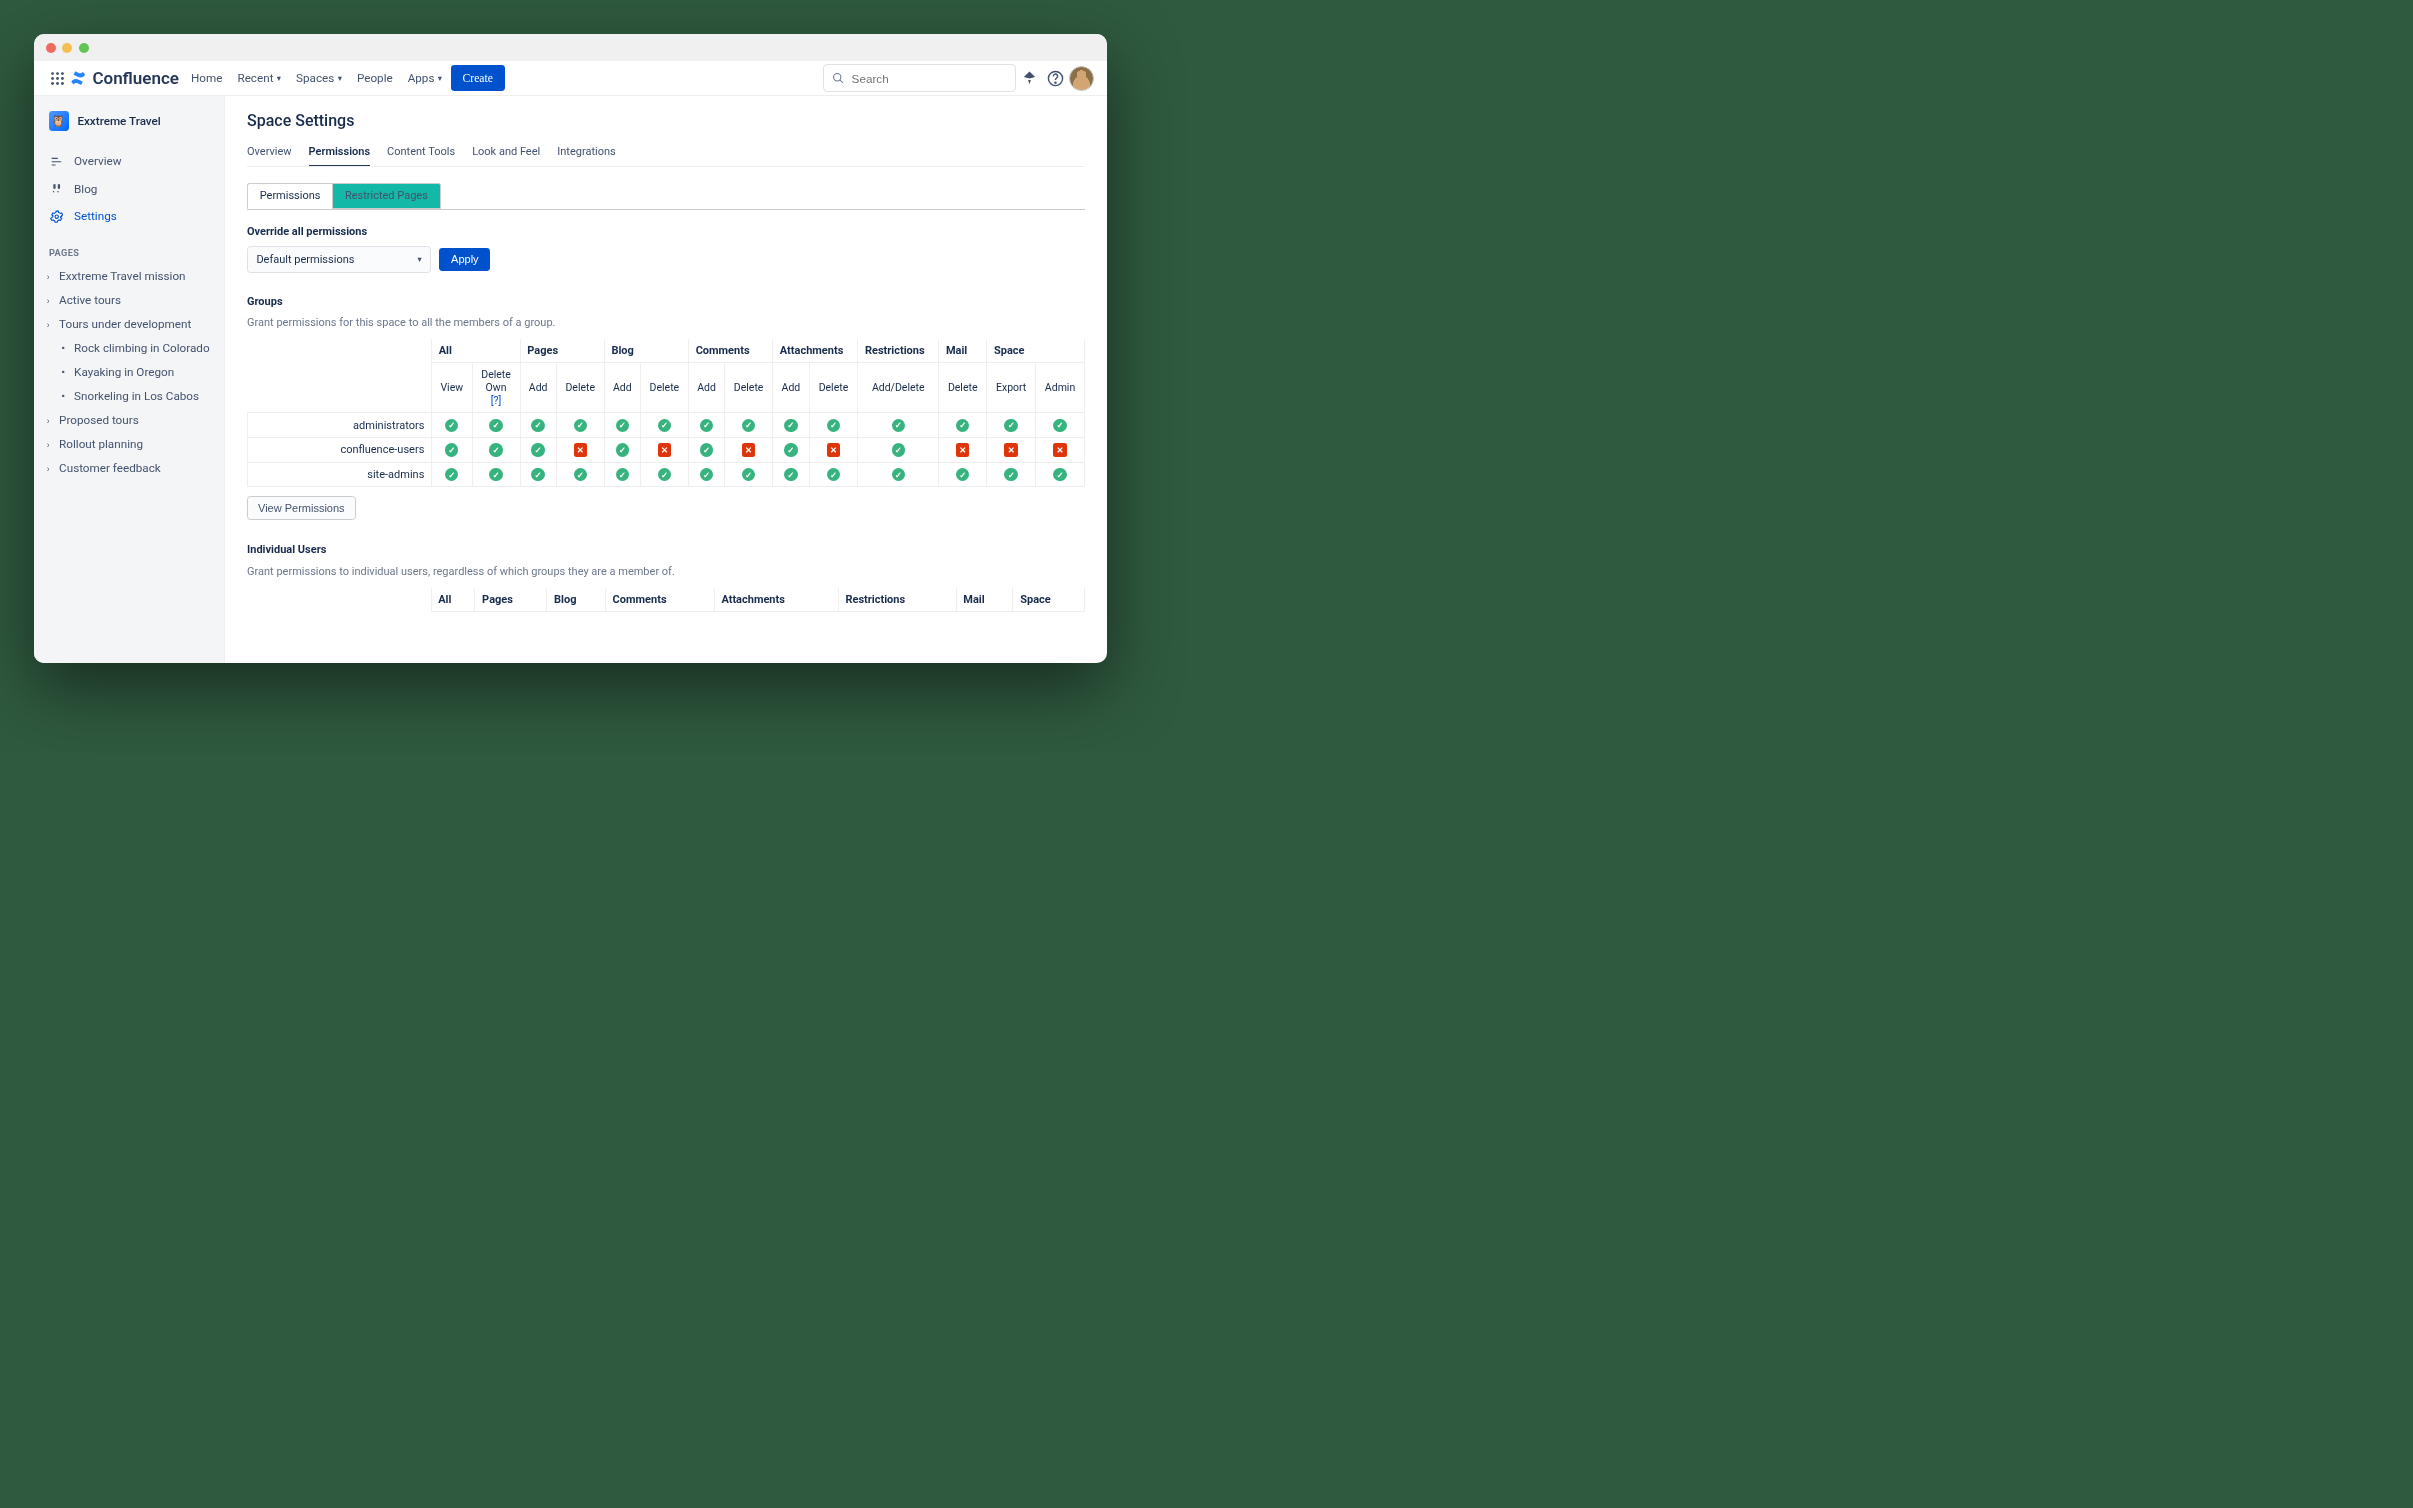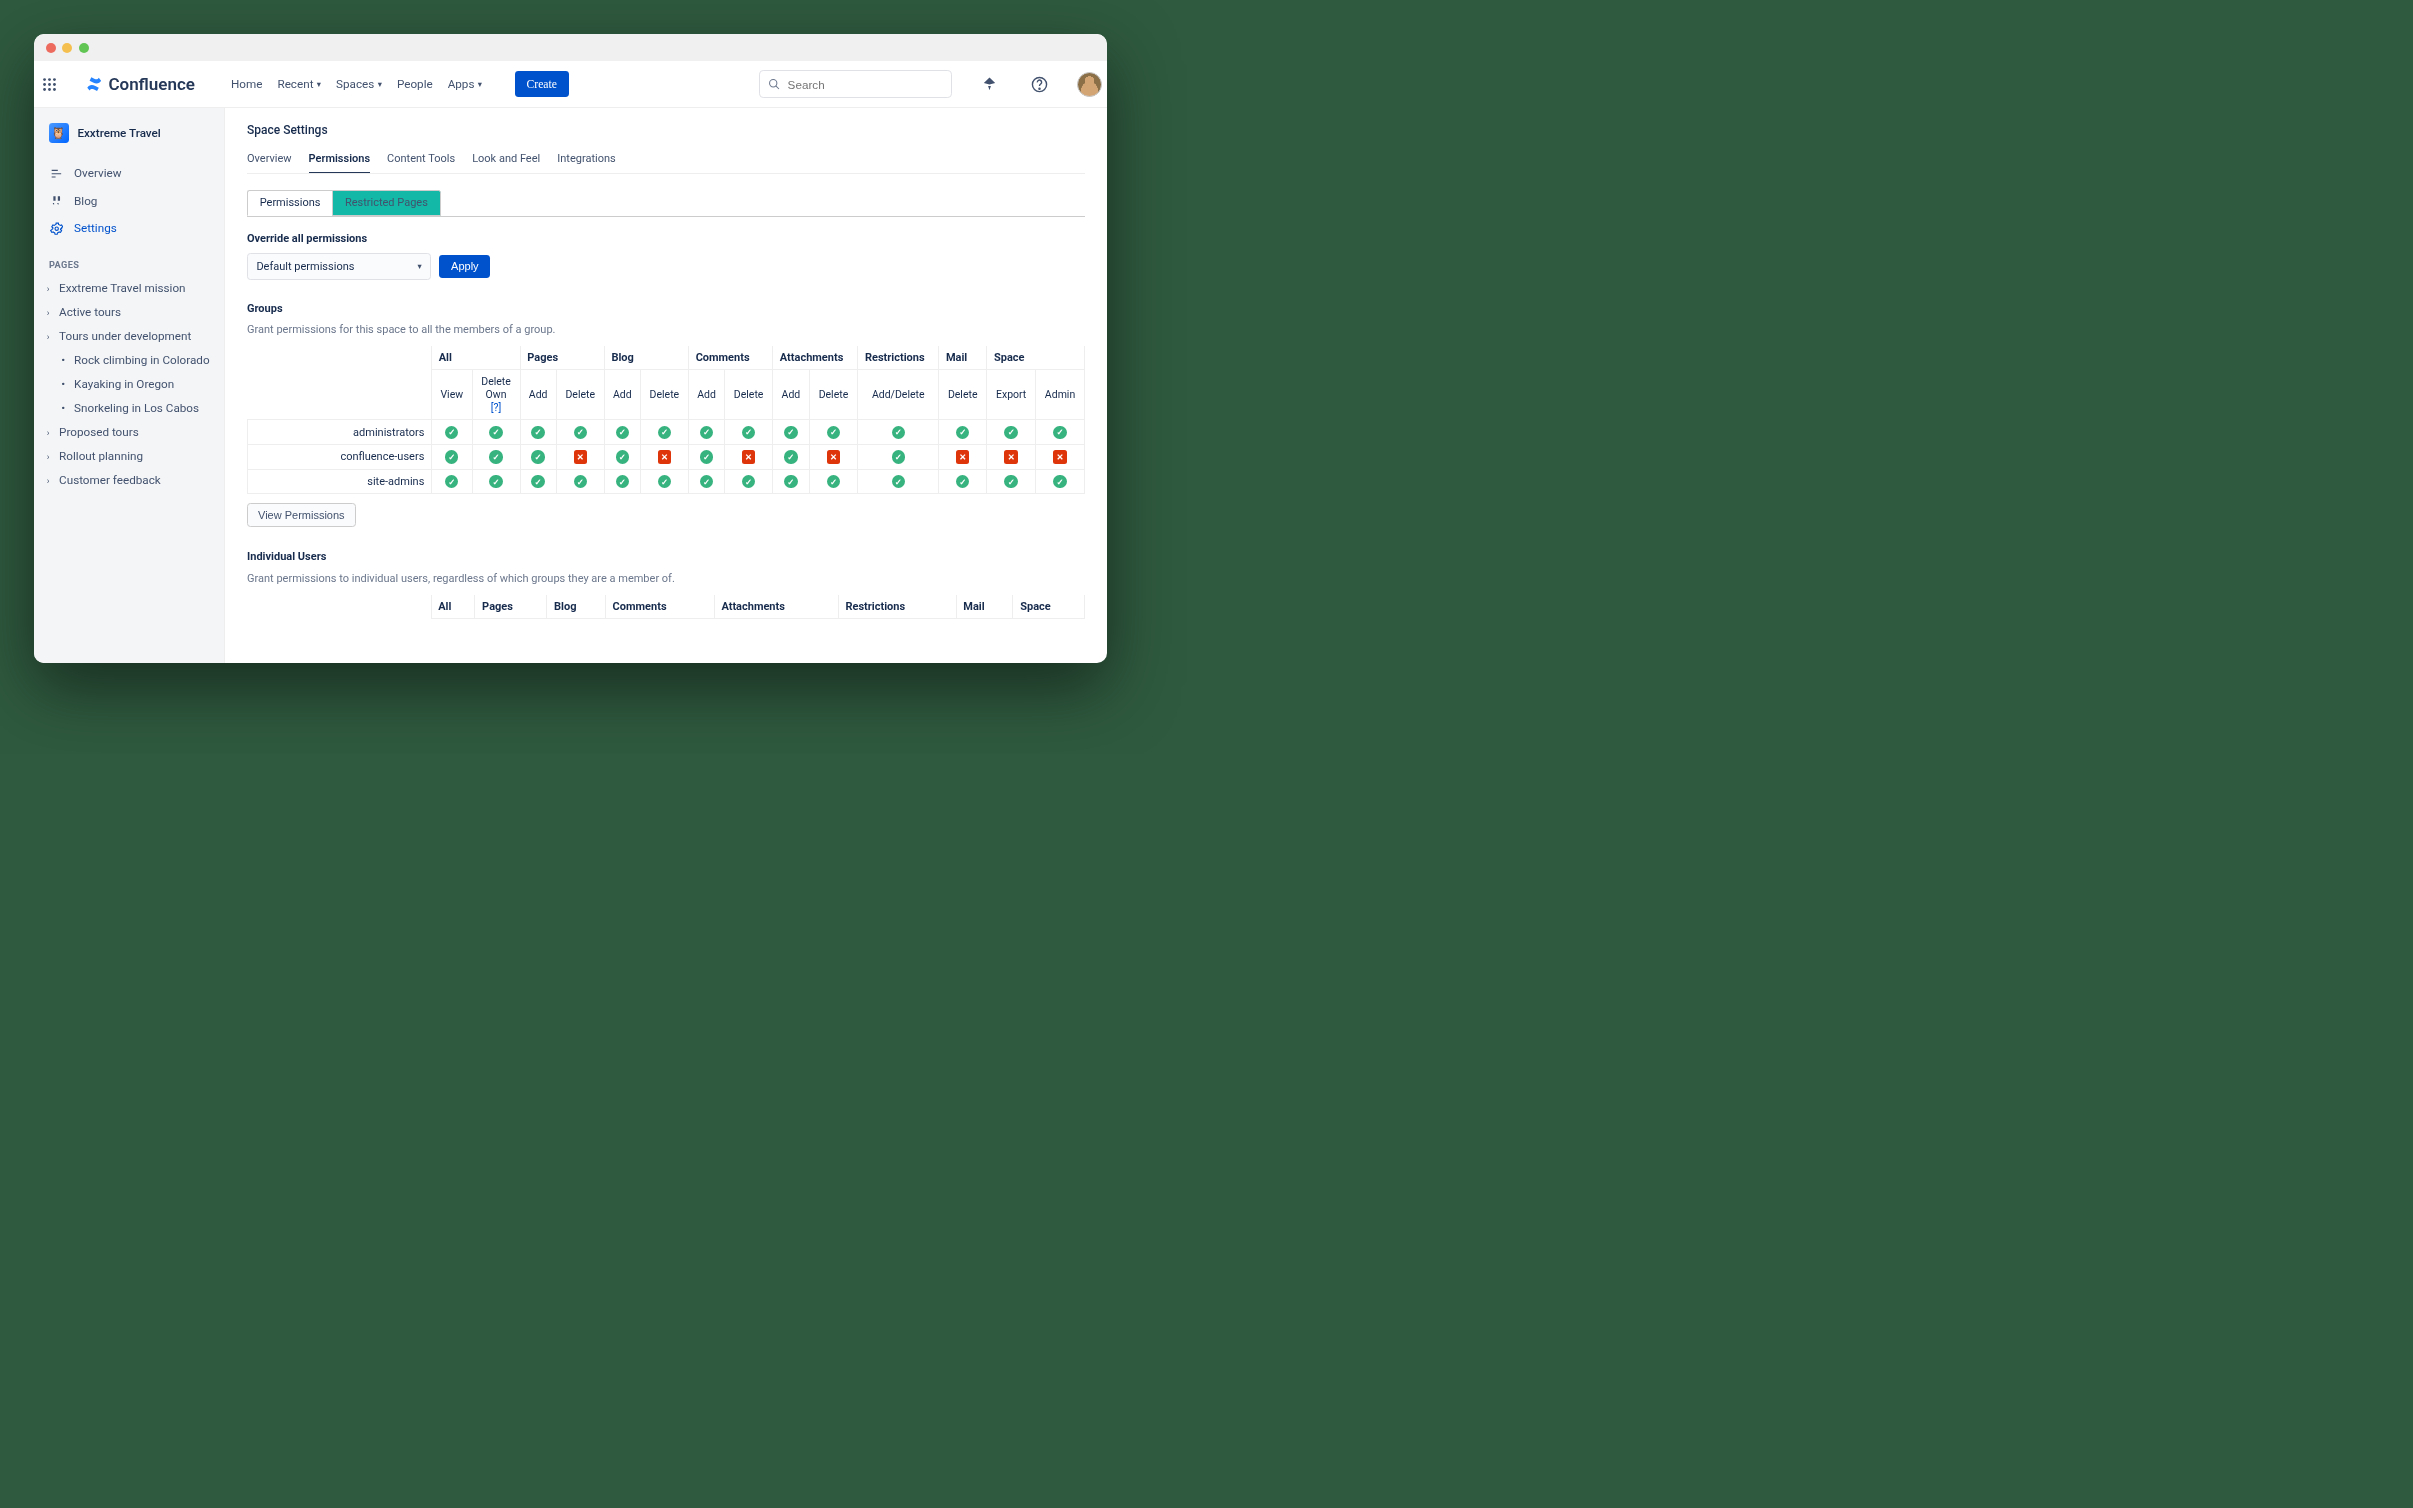--- a/index.html
+++ b/index.html
@@ -31,26 +31,26 @@
     gap: 6.7px;
     border-top-left-radius: 10px;
     border-top-right-radius: 10px;
   }
   .dot { width: 10px; height: 10px; border-radius: 50%; }
   .dot.red { background: #ed6a5e; }
   .dot.yellow { background: #f5bf4f; }
   .dot.green { background: #61c554; }
 
   .topbar {
-    height: 47px;
+    height: 35px;
     border-bottom: 0.8px solid #eee;
     display: flex;
     align-items: center;
-    padding: 0 5px;
-    gap: 26px;
+    padding: 0 13px;
+    gap: 2px;
   }
   .app-switcher { width: 20px; height: 20px; display:flex; align-items:center; justify-content:center; cursor:pointer; }
   .logo { display:flex; align-items:center; gap:5px; color:#253858; font-weight:600; font-size:17px; cursor:pointer; }
   .logo svg { width:18.4px; height:18.4px; }
   .nav { display:flex; gap:15px; margin-left:10px; }
   .nav-item { font-size:11.7px; color:#42526e; cursor:pointer; display:flex; align-items:center; gap:3.4px; }
   .chev { font-size:8.4px; color:#42526e; }
   .create-btn {
     background:#0052cc; color:#fff; border:none; border-radius:3.4px;
     padding:6.7px 11.7px; font-size:11.7px; font-weight:500; cursor:pointer; margin-left:6.7px;font-family:Liberation Serif, serif;
@@ -83,21 +83,21 @@
   .tree { padding:0 5px; }
   .tree-item {
     display:flex; align-items:center; gap:5px; padding:5px 3.4px;
     font-size:11.7px; color:#42526e; cursor:pointer; white-space:nowrap; overflow:hidden;
   }
   .tree-item .tchev { width:11.7px; font-size:9.2px; color:#42526e; text-align:center; }
   .tree-item .bullet { width:11.7px; text-align:center; color:#42526e; }
   .tree-item.sub { padding-left:18.4px; }
 
   .main { flex:1; overflow:auto; padding:15px 22px 34px; }
-  .page-title { font-size:12px; font-weight:500; color:#172b4d; margin-bottom:8.4px; }
+  .page-title { font-size:16px; font-weight:500; color:#172b4d; margin-bottom:8.4px; }
   .tabs-primary { display:flex; gap:17px; border-bottom:0.8px solid #eee; margin-bottom:15px; }
   .tab-p { font-size:11px; color:#42526e; padding:6.7px 0; cursor:pointer; }
   .tab-p.active { color:#172b4d; font-weight:600; border-bottom:1.7px solid #253858; }
 
   .tabs-secondary { display:flex; }
   .tab-s {
     font-size:11px; padding:5.9px 11.7px; border:0.8px solid #ccc; background:#14b8a6;
     cursor:pointer; color:#42526e; position:relative; top:0.8px;
   }
   .tab-s.active { background:#fff; border-bottom-color:#fff; color:#172b4d; }

